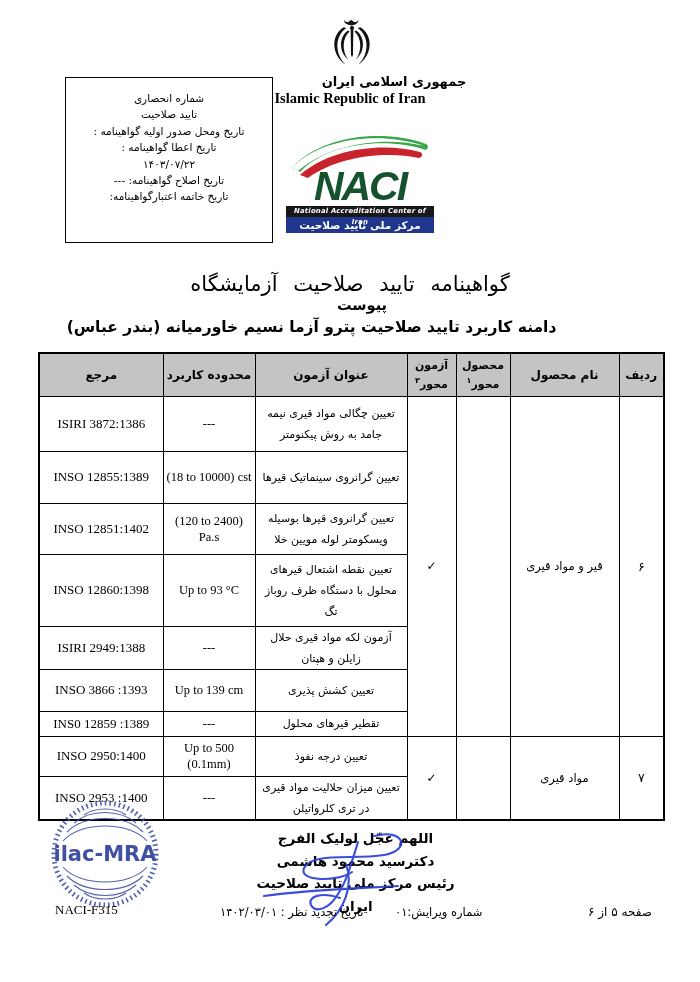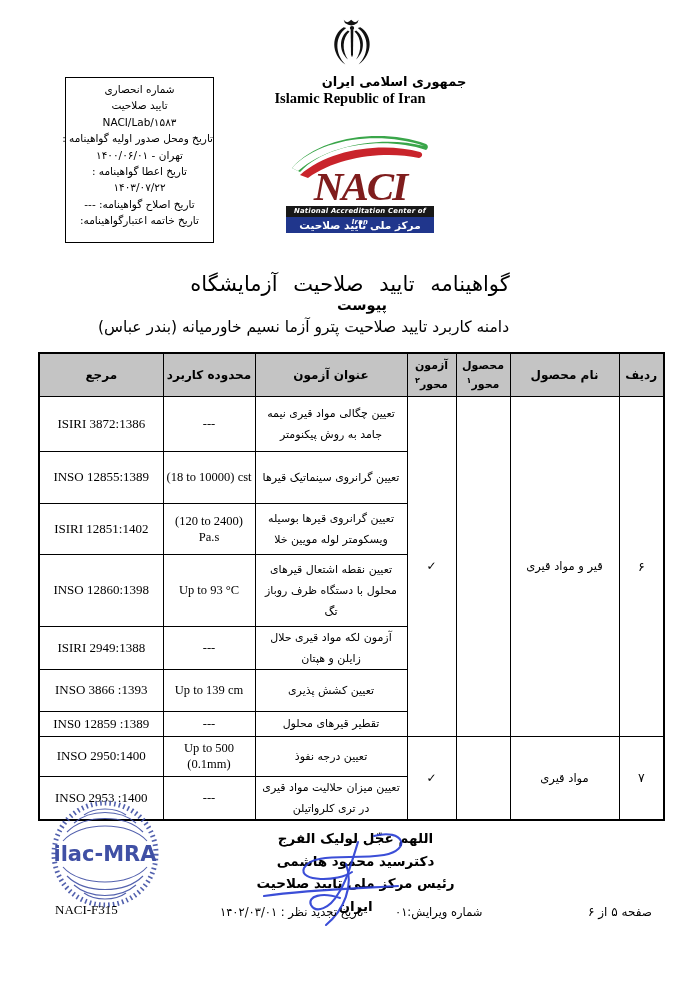--- a/index.html
+++ b/index.html
@@ -13,46 +13,46 @@
   .rtl{direction:rtl;}
   .serif{font-family:"Liberation Serif",serif;}
 
   
   #emblem{left:325px;top:14px;width:54px;height:58px;}
   #country-fa{left:0;top:74px;width:700px;font-size:13px;font-weight:bold;padding-left:44px;}
   #country-en{left:0;top:90px;width:700px;font-size:14.5px;font-weight:bold;}
 
   
   #cert-box{
-    left:65px;top:77px;width:149px;height:166px;border:1.5px solid #000;
-    font-size:10.5px;line-height:16.4px;padding-top:3px;box-sizing:border-box;
+    left:65px;top:77px;width:208px;height:166px;border:1.5px solid #000;
+    font-size:10.5px;line-height:16.4px;padding-top:12px;box-sizing:border-box;
   }
   #cert-box .ln{white-space:nowrap;}
 
   
   #naci{left:286px;top:128px;width:148px;}
   #naci-swoosh{display:block;width:148px;height:52px;}
   #naci-acronym{
-    font-family:Liberation Serif, serif;font-weight:900;font-style:italic;
+    font-family:Liberation Sans, sans-serif;font-weight:900;font-style:italic;
     font-size:41px;line-height:36px;letter-spacing:-2px;text-align:center;
-    margin-top:-12px;color:#7f1d1d;
+    margin-top:-12px;color:#14532d;
   }
   #naci-bar-en{
     margin-top:2px;background:#181818;color:#fff;font-size:6.9px;font-style:italic;
     font-weight:bold;text-align:center;line-height:11px;height:11px;letter-spacing:.2px;
   }
   #naci-bar-fa{
     background:#20368c;color:#fff;font-size:10.5px;font-weight:bold;text-align:center;
     line-height:16px;height:16px;
   }
 
   
   #title-main{left:0;top:256px;width:700px;font-size:21px;letter-spacing:1px;word-spacing:9px;margin-top:16px;}
   #title-attachment{left:12px;top:297px;width:700px;font-size:14.5px;font-weight:bold;}
-  #title-scope{left:0;top:318px;width:607px;font-size:15.5px;font-weight:normal;}
+  #title-scope{left:8px;top:318px;width:607px;font-size:15.5px;font-weight:bold;}
 
   
   #scope-table{
     left:38px;top:352px;width:625px;border-collapse:collapse;table-layout:fixed;
     direction:rtl;
   }
   #scope-table td,#scope-table th{border:1px solid #000;vertical-align:middle;text-align:center;padding:0 2px;overflow:hidden;}
   #scope-table{border:2px solid #000;}
   #scope-table th{background:#c4c4c4;font-size:12px;font-weight:bold;}
   #scope-table th.axis{font-size:11px;line-height:15px;}
@@ -95,23 +95,21 @@
       <path d="M42,16 C57,25 58,48 40,61 C53,48 53,27 39,17 Z"></path>
       <path d="M22,16 C7,25 6,48 24,61 C11,48 11,27 25,17 Z"></path>
     </g>
   </svg>
   <div id="country-fa" class="abs center rtl">جمهوری اسلامی ایران</div>
   <div id="country-en" class="abs center serif">Islamic Republic of Iran</div>
 
   <div id="cert-box" class="abs center rtl">
     <div class="ln">شماره انحصاری</div>
     <div class="ln">تایید صلاحیت</div>
-    <div class="ln" dir="ltr">NACI/Lab/۱۵۸۳</div>
     <div class="ln">تاریخ ومحل صدور اولیه گواهینامه :</div>
-    <div class="ln">تهران - ۱۴۰۰/۰۶/۰۱</div>
     <div class="ln">تاریخ اعطا گواهینامه :</div>
     <div class="ln">۱۴۰۳/۰۷/۲۲</div>
     <div class="ln">تاریخ اصلاح گواهینامه: ---</div>
     <div class="ln">تاریخ خاتمه اعتبارگواهینامه:</div>
   </div>
 
   <div id="naci" class="abs">
     <svg id="naci-swoosh" viewBox="0 0 148 52">
       <path d="M6,40 C34,8 96,0 140,16 C142,17 143,20 140,22 C102,9 42,14 14,44 Z" fill="#3aa64a"></path>
       <path d="M6,40 C34,10 94,3 138,18 C100,8 44,15 12,43 Z" fill="#ffffff"></path>
@@ -165,21 +163,21 @@
         <td class="c-ref" dir="ltr">ISIRI 3872:1386</td>
       </tr>
       <tr class="h52">
         <td class="c-test">تعیین گرانروی سینماتیک قیرها</td>
         <td class="c-range" dir="ltr">(18 to 10000) cst</td>
         <td class="c-ref" dir="ltr">INSO 12855:1389</td>
       </tr>
       <tr class="h51">
         <td class="c-test">تعیین گرانروی قیرها بوسیله ویسکومتر لوله مویین خلا</td>
         <td class="c-range" dir="ltr">(120 to 2400) Pa.s</td>
-        <td class="c-ref" dir="ltr">ISIRI 12851:1402</td>
+        <td class="c-ref" dir="ltr">INSO 12851:1402</td>
       </tr>
       <tr class="h72">
         <td class="c-test">تعیین نقطه اشتعال قیرهای محلول با دستگاه ظرف روباز تگ</td>
         <td class="c-range" dir="ltr">Up to 93 °C</td>
         <td class="c-ref" dir="ltr">INSO 12860:1398</td>
       </tr>
       <tr class="h43b">
         <td class="c-test">آزمون لکه مواد قیری حلال زایلن و هپتان</td>
         <td class="c-range" dir="ltr">---</td>
         <td class="c-ref" dir="ltr">ISIRI 2949:1388</td>

